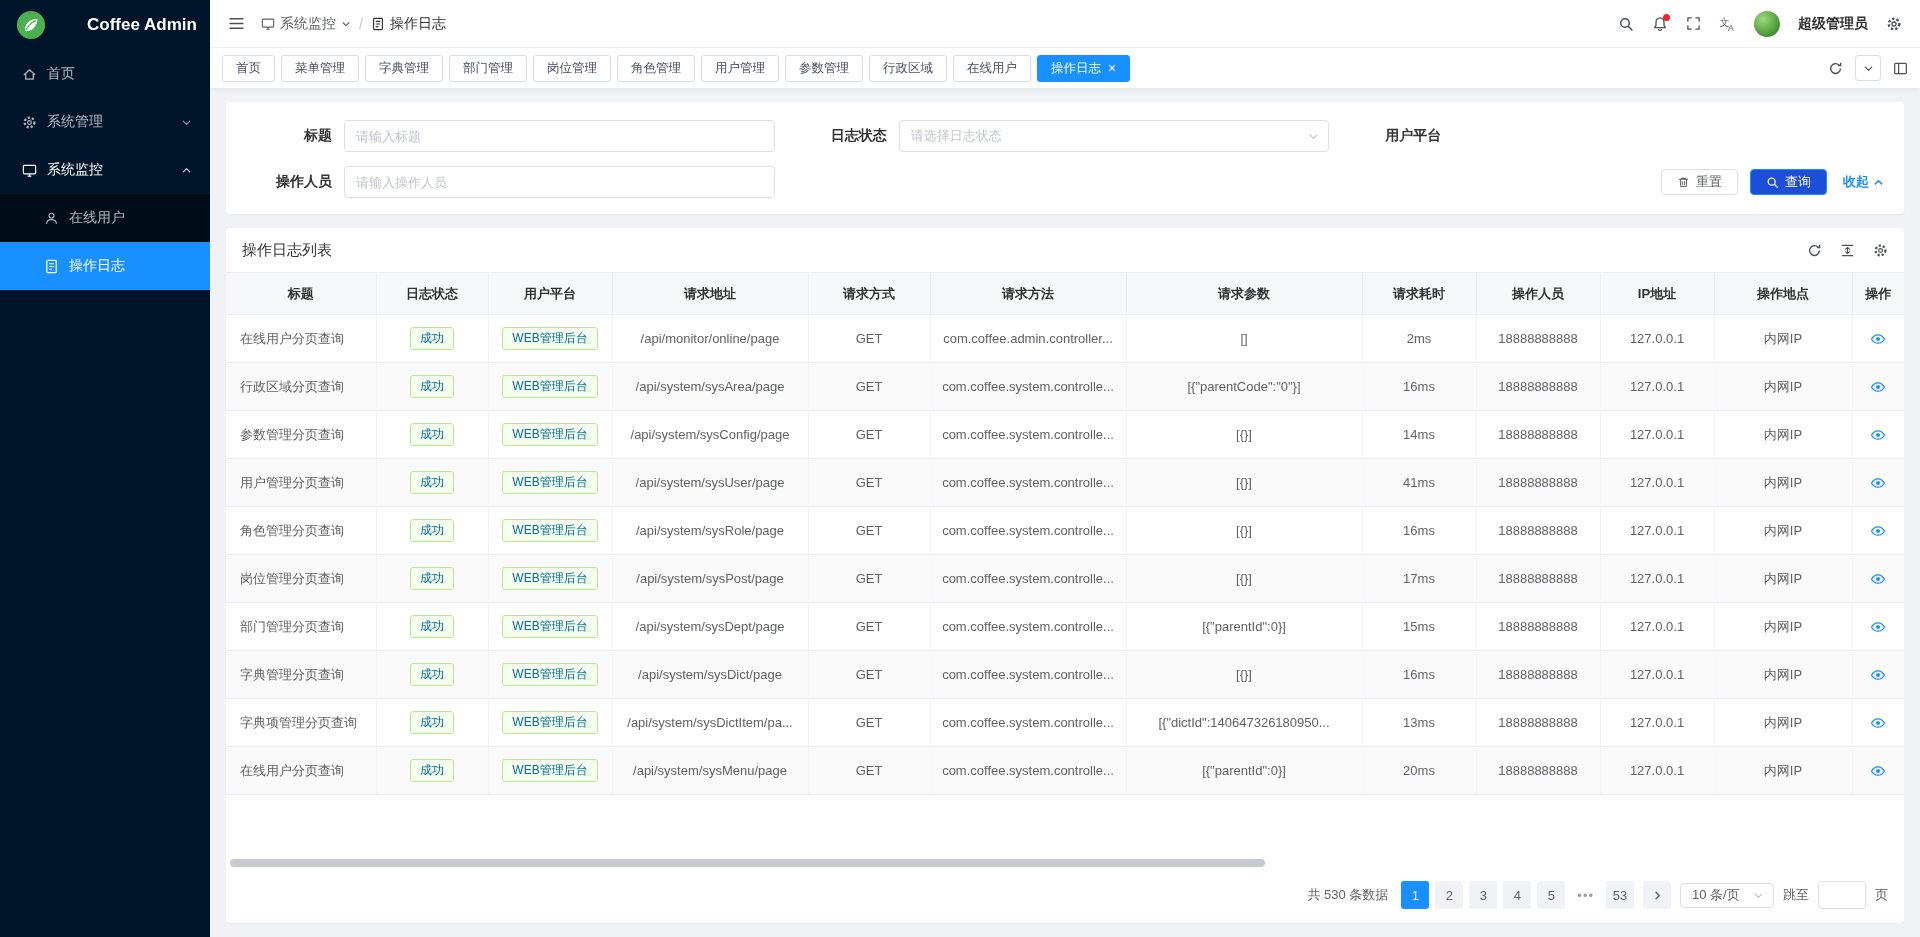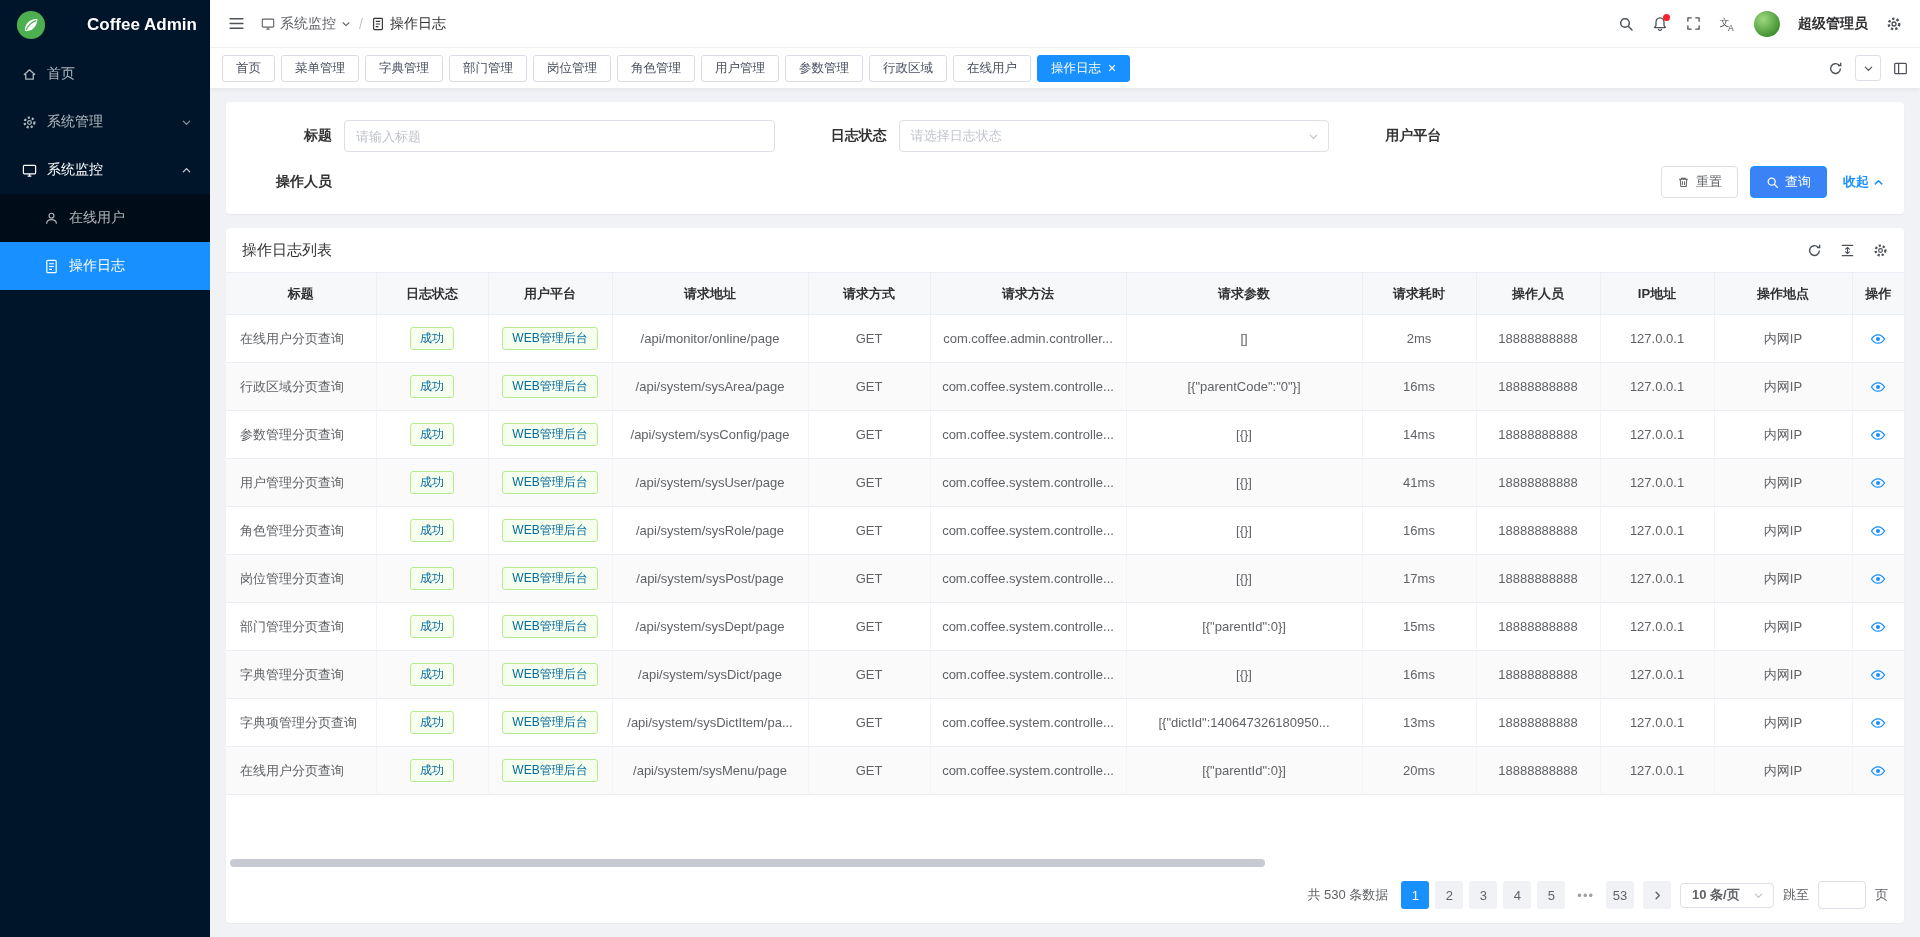--- a/index.html
+++ b/index.html
@@ -48,22 +48,22 @@
   
   .filter-card { padding:18px 20px 16px; }
   .fgrid { display:grid; grid-template-columns:1fr 1fr 1fr; column-gap:26px; row-gap:14px; }
   .field { display:flex; align-items:center; min-width:0; }
   .field label { flex:0 0 86px; text-align:right; margin-right:12px; font-size:14px; color:#333; font-weight:600; white-space:nowrap; }
   .field input { flex:1; min-width:0; height:32px; border:1px solid #dcdfe6; border-radius:4px; font-size:13px; padding:0 11px; color:#606266; outline:none; font-family:inherit; }
   .field input::placeholder { color:#c0c4cc; }
   .select { flex:1; min-width:0; height:32px; border:1px solid #dcdfe6; border-radius:4px; font-size:13px; padding:0 9px 0 11px; color:#c0c4cc; background:#fff; display:flex; align-items:center; justify-content:space-between; gap:6px; cursor:pointer; }
   .select .chev-ic { color:#c0c4cc; display:inline-flex; }
   .factions { grid-column:2 / 4; display:flex; align-items:center; justify-content:flex-end; gap:12px; }
-  .btn { height:32px; padding:0 15px; border:1px solid #dcdfe6; background:#fff; border-radius:4px; font-size:13px; color:#606266; display:inline-flex; align-items:center; gap:6px; cursor:pointer; font-family:inherit; }
-  .btn.primary { background:#3b82f6; border-color:#1890ff; color:#fff; }
+  .btn { height:26px; padding:0 15px; border:1px solid #dcdfe6; background:#fff; border-radius:4px; font-size:13px; color:#606266; display:inline-flex; align-items:center; gap:6px; cursor:pointer; font-family:inherit; }
+  .btn.primary { background:#1d4ed8; border-color:#1890ff; color:#fff; }
   .collapse-link { color:#1890ff; font-size:13px; font-weight:600; display:inline-flex; align-items:center; gap:4px; cursor:pointer; margin-left:4px; }
 
   
   .table-card { flex:1; min-height:0; display:flex; flex-direction:column; padding-bottom:6px; }
   .tc-head { display:flex; align-items:center; justify-content:space-between; padding:13px 16px 12px; }
   .tc-title { font-size:15px; color:#303133; font-weight:500; }
   .tc-tools { display:flex; align-items:center; gap:18px; color:#4d5258; }
 
   table { width:100%; border-collapse:collapse; table-layout:fixed; font-size:13px; }
   thead th { height:42px; background:#f7f8fa; color:#303133; font-weight:600; border-top:1px solid #ebeef5; border-bottom:1px solid #ebeef5; border-right:1px solid #ebeef5; padding:0 8px; overflow:hidden; white-space:nowrap; text-overflow:ellipsis; }
@@ -79,21 +79,21 @@
   .spacer { flex:1; }
   .hscroll { height:12px; margin:4px 4px 0; display:flex; align-items:center; cursor:pointer; }
   .thumb { width:62%; height:8px; background:#c7cad1; border-radius:4px; }
 
   .pagination { display:flex; align-items:center; justify-content:flex-end; gap:9px; padding:12px 16px 8px; font-size:13px; color:#606266; }
   .total { margin-right:4px; }
   .pages { display:flex; gap:6px; }
   .page-btn { min-width:28px; height:28px; padding:0 6px; border:none; border-radius:3px; background:#f0f2f5; color:#606266; font-size:13px; display:inline-flex; align-items:center; justify-content:center; cursor:pointer; font-family:inherit; }
   .page-btn.active { background:#1890ff; color:#fff; }
   .page-btn.dots { background:transparent; color:#9aa0a6; letter-spacing:1px; }
-  .select.small { flex:none; width:94px; height:25px; color:#606266;font-weight:bold; }
+  .select.small { flex:none; width:94px; height:25px; color:#606266; }
   .jump { width:48px; height:28px; border:1px solid #dcdfe6; border-radius:4px; text-align:center; font-size:13px; color:#606266; outline:none; font-family:inherit; }
 </style>
 </head>
 <body>
 
 <div class="app">
 
   <aside class="sidebar">
     <div class="logo">
       <span class="mi">
@@ -313,20 +313,21 @@
                     <path d="M2.5 4.5 6 8l3.5-3.5" fill="none" stroke="currentColor" stroke-width="1.4" stroke-linecap="round" stroke-linejoin="round"></path>
                   </svg>
                 </span>
             </div>
           </div>
           <div class="field">
             <label>用户平台</label>
           </div>
           <div class="field">
             <label>操作人员</label>
+            <input placeholder="请输入操作人员" style="">
           </div>
           <div class="factions">
             <button class="btn">
               <span class="mi">
                   <svg viewBox="0 0 16 16" width="13" height="13">
                     <path d="M2.5 4h11M5.5 4V2.8h5V4M4 4l.7 9h6.6L12 4" fill="none" stroke="currentColor" stroke-width="1.3" stroke-linejoin="round"></path>
                     <path d="M6.7 6.5v4.5M9.3 6.5v4.5" stroke="currentColor" stroke-width="1.2"></path>
                   </svg>
                 </span>
               <span>重置</span>

